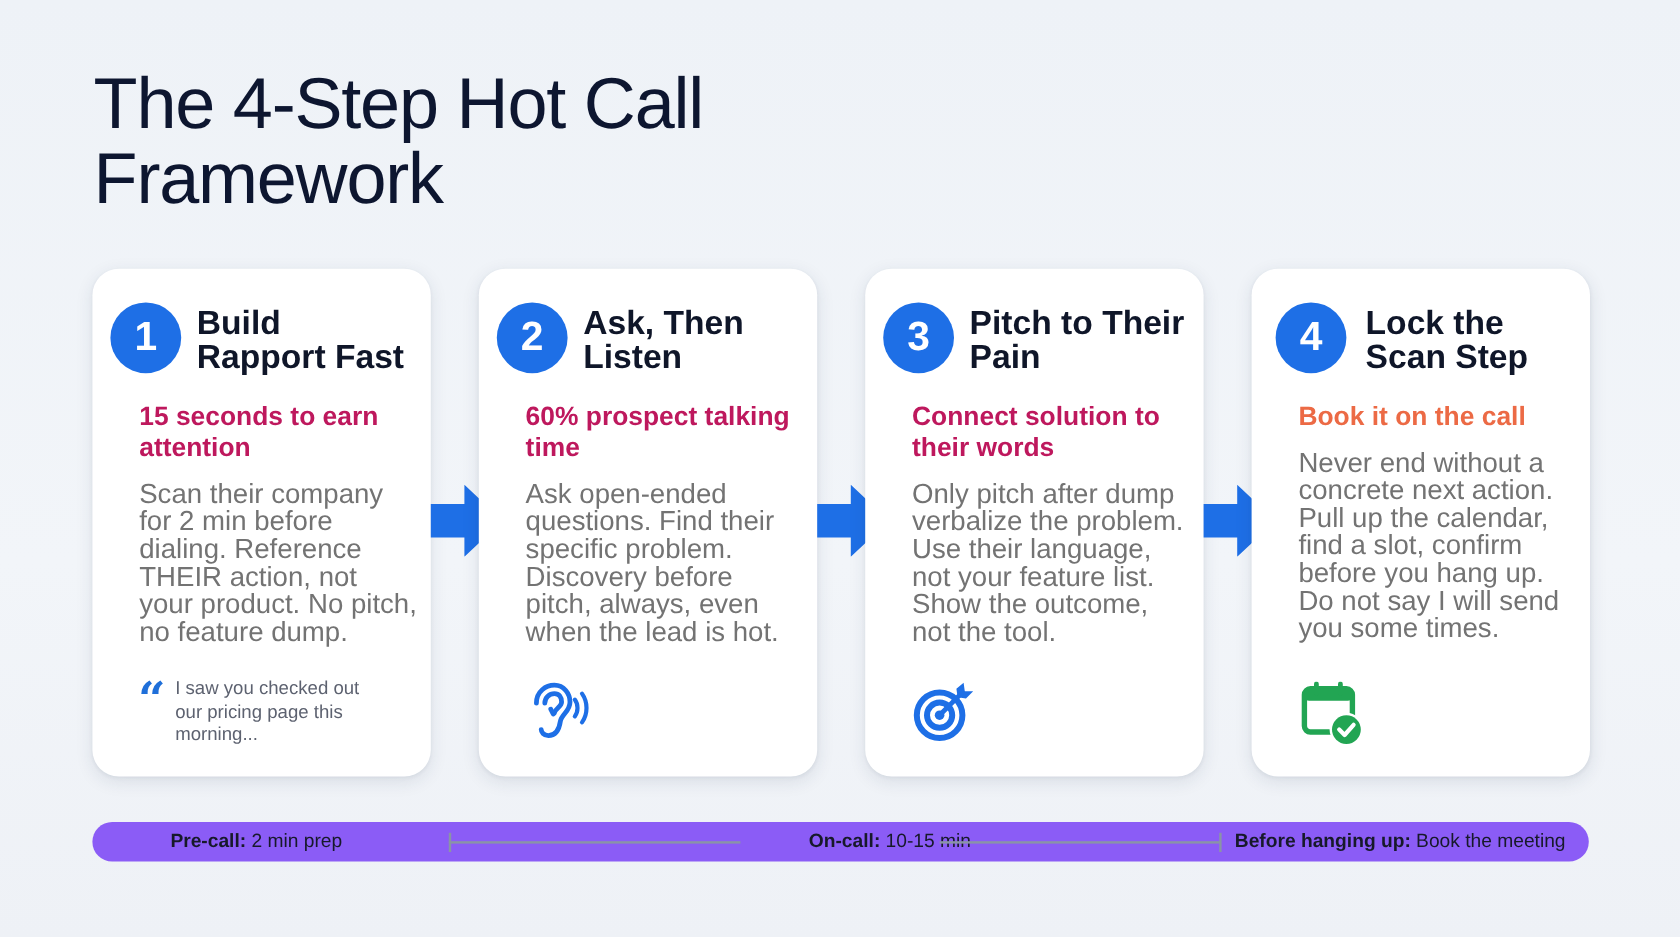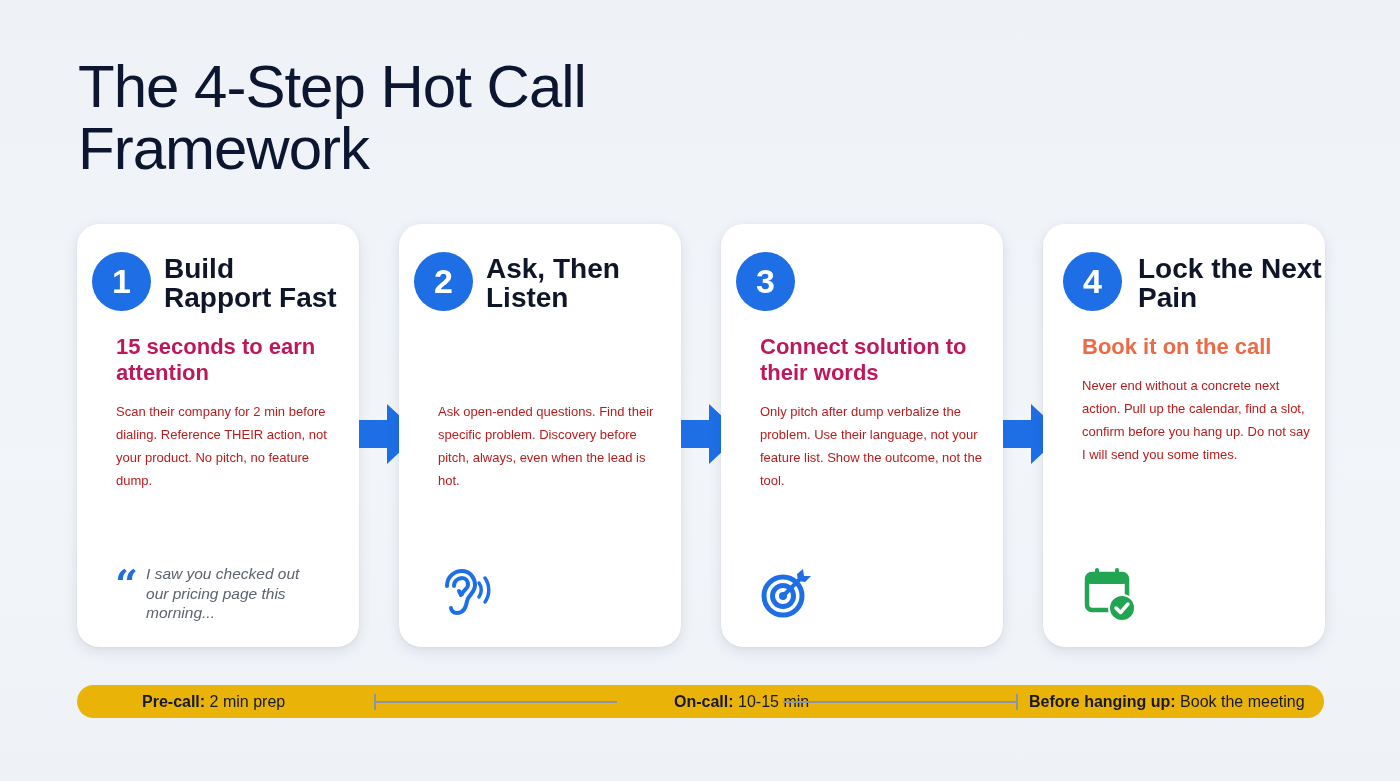--- a/index.html
+++ b/index.html
@@ -32,40 +32,40 @@
     position: absolute; left: 87px; top: 30px; width: 185px;
     font-size: 28px; line-height: 29px; font-weight: bold; color: #0f1629;
   }
   .subtitle {
     position: absolute; left: 39px; top: 110px; width: 230px;
     font-size: 22px; line-height: 26px; font-weight: bold; color: #be185d;
   }
   .subtitle.orange { color: #ec6a45; }
   .body {
     position: absolute; left: 39px; top: 176px; width: 232px;
-    font-size: 13px; line-height: 23px; color: #b91c1c;
+    font-size: 23px; line-height: 23px; color: #737373;
   }
   .body.single { top: 150px; }
   .body b { font-weight: normal; }
   .quote {
     position: absolute; left: 38px; top: 340px; width: 230px;
     display: flex; gap: 8px;
   }
   .quote-mark {
     font-family: "DejaVu Serif", serif; font-weight: bold;
     font-size: 40px; line-height: 40px; color: #1f6fd9; height: 26px;
   }
   .quote-text {
-    font-style: italic; color: #5d6270; font-size: 15.5px; line-height: 19.5px; width: 180px;
+    color: #5d6270; font-size: 15.5px; line-height: 19.5px; width: 180px;
   }
   .icon { position: absolute; left: 38px; top: 342px; width: 54px; height: 54px; }
   .arrow { position: absolute; top: 404px; width: 66px; height: 60px; }
   .timeline {
     position: absolute; left: 77px; top: 685px; width: 1247px; height: 33px;
-    background: #eab308; border-radius: 17px;
+    background: #8b5cf6; border-radius: 17px;
   }
   .tl-label {
     position: absolute; top: 8px; font-size: 16px; line-height: 18px; color: #17192a;
     white-space: nowrap;
   }
   .tl-label b { font-weight: bold; }
   .tl-line {
     position: absolute; top: 16px; height: 2px; background: #8a94a6;
   }
   .tl-tick { position: absolute; top: 9px; width: 2px; height: 16px; background: #8a94a6; }
@@ -86,54 +86,56 @@
   </div>
 </div>
 
 <svg class="arrow" style="left:355px;" viewBox="0 0 66 60">
   <polygon points="4,16 32,16 32,0 64,30 32,60 32,44 4,44" fill="#1e6fe6"></polygon>
 </svg>
 
 <div class="card" style="left:399px;">
   <div class="badge">2</div>
   <div class="card-title">Ask, Then Listen</div>
+  <div class="subtitle">60% prospect talking time</div>
   <div class="body"><span>Ask open-ended questions. Find their specific problem. </span><b>Discovery</b><span> before pitch, always, even when the lead is hot.</span></div>
   <svg class="icon" viewBox="0 0 54 54">
     <path d="M10 20 C10 10 18 5 25 5 C33 5 38 12 38 19 C38 27 31 29 30 35 C29 42 26 47 20 47 C16 47 14 44 14 42" fill="none" stroke="#1e6fe6" stroke-width="4" stroke-linecap="round"></path>
     <path d="M17 20 C17 15 21 12 25 12 C29 12 31 15 31 19 C31 23 26 24 25 28" fill="none" stroke="#1e6fe6" stroke-width="4" stroke-linecap="round"></path>
     <path d="M22 25 L24 29" stroke="#1e6fe6" stroke-width="4" stroke-linecap="round"></path>
     <path d="M42 17 C45 21 45 27 42 31" fill="none" stroke="#1e6fe6" stroke-width="3.5" stroke-linecap="round"></path>
     <path d="M48 12 C53 19 53 29 48 36" fill="none" stroke="#1e6fe6" stroke-width="3.5" stroke-linecap="round"></path>
   </svg>
 </div>
 
 <svg class="arrow" style="left:677px;" viewBox="0 0 66 60">
   <polygon points="4,16 32,16 32,0 64,30 32,60 32,44 4,44" fill="#1e6fe6"></polygon>
 </svg>
 
 <div class="card" style="left:721px;">
   <div class="badge">3</div>
+  <div class="card-title">Pitch to Their Pain</div>
   <div class="subtitle">Connect solution to their words</div>
   <div class="body"><span>Only pitch after dump verbalize the problem. Use their language, not your feature list. Show the </span><b>outcome</b><span>, not the tool.</span></div>
   <svg class="icon" viewBox="0 0 54 54">
     <circle cx="24" cy="30" r="19" fill="none" stroke="#1e6fe6" stroke-width="5"></circle>
     <circle cx="24" cy="30" r="10.5" fill="none" stroke="#1e6fe6" stroke-width="5"></circle>
     <circle cx="24" cy="30" r="4" fill="#1e6fe6"></circle>
     <line x1="25" y1="29" x2="43" y2="11" stroke="#1e6fe6" stroke-width="4" stroke-linecap="round"></line>
     <polygon points="38,8 44,3 45,10 52,10 46,16 39,15" fill="#1e6fe6"></polygon>
   </svg>
 </div>
 
 <svg class="arrow" style="left:999px;" viewBox="0 0 66 60">
   <polygon points="4,16 32,16 32,0 64,30 32,60 32,44 4,44" fill="#1e6fe6"></polygon>
 </svg>
 
 <div class="card" style="left:1043px;">
   <div class="badge" style="left:20px;">4</div>
-  <div class="card-title" style="left:95px;">Lock the Next Pain</div>
+  <div class="card-title" style="left:95px;">Lock the Scan Step</div>
   <div class="subtitle orange">Book it on the call</div>
   <div class="body single">Never end without a concrete next action. Pull up the calendar, find a slot, confirm before you hang up. Do not say I will send you some times.</div>
   <svg class="icon" style="left:40px; top:344px;" viewBox="0 0 54 54">
     <rect x="4" y="6" width="40" height="36" rx="5" fill="none" stroke="#22a553" stroke-width="4.5"></rect>
     <rect x="4" y="6" width="40" height="10" rx="4" fill="#22a553"></rect>
     <line x1="14" y1="2" x2="14" y2="10" stroke="#22a553" stroke-width="4" stroke-linecap="round"></line>
     <line x1="34" y1="2" x2="34" y2="10" stroke="#22a553" stroke-width="4" stroke-linecap="round"></line>
     <circle cx="39" cy="40" r="14" fill="#ffffff"></circle>
     <circle cx="39" cy="40" r="12" fill="#22a553"></circle>
     <polyline points="33,40 37.5,44.5 45,36" fill="none" stroke="#ffffff" stroke-width="3.5" stroke-linecap="round" stroke-linejoin="round"></polyline>

